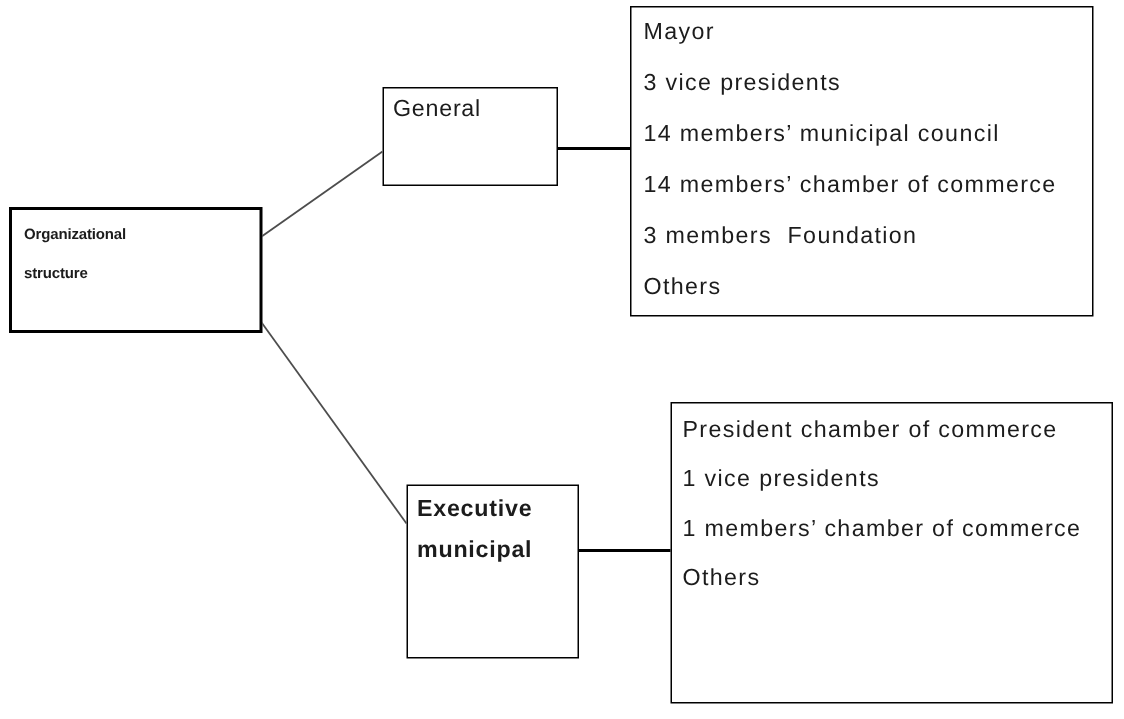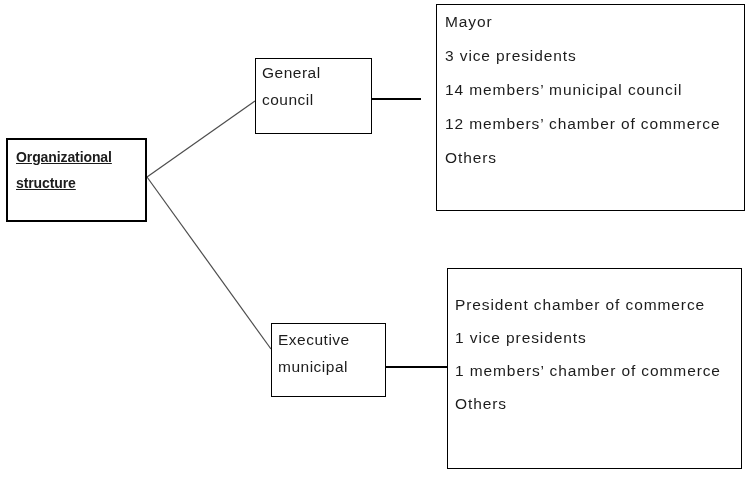--- a/index.html
+++ b/index.html
@@ -39,69 +39,69 @@
   }
   .box {
     position: absolute;
     box-sizing: border-box;
     background: var(--background);
     color: var(--text);
   }
   .root-box {
     left: 6px;
     top: 138px;
-    width: 141px;
+    width: 169px;
     height: 84px;
     border: 2px solid var(--border);
     padding: 4px 4px 0 8px;
-    font-size: 14px;
+    font-size: 10px;
     font-weight: bold;
     line-height: 26px;
     letter-spacing: -0.1px;
-    text-decoration: underline;
   }
   .node-box {
     border: 1.5px solid var(--border);
     font-size: 15.5px;
     line-height: 27px;
     letter-spacing: 0.5px;
   }
   .gc-box {
     left: 255px;
     top: 58px;
     width: 117px;
-    height: 76px;
+    height: 66px;
     padding: 0 2px 0 6px;
   }
   .ec-box {
     left: 271px;
     top: 323px;
     width: 115px;
-    height: 74px;
+    height: 116px;
     padding: 2px 2px 0 6px;
+    font-weight: bold;
   }
   .members-box {
     border: 1.5px solid var(--border);
     font-size: 15.5px;
     letter-spacing: 0.9px;
   }
   .gc-members {
-    left: 436px;
+    left: 420px;
     top: 4px;
     width: 309px;
     height: 207px;
     padding: 0 4px 0 8px;
   }
   .gc-members .member { line-height: 34px; }
   .ec-members {
     left: 447px;
     top: 268px;
     width: 295px;
     height: 201px;
-    padding: 19px 4px 0 7px;
+    padding: 1px 4px 0 7px;
   }
   .ec-members .member { line-height: 33px; }
   .member {
     white-space: pre-wrap;
   }
 </style>
 </head>
 <body>
 
 <div class="canvas">
@@ -113,33 +113,33 @@
     <line class="horiz" x1="385" y1="367" x2="448" y2="367"></line>
   </svg>
 
   <div class="box root-box">
     <div>Organizational</div>
     <div>structure</div>
   </div>
 
   <div class="box node-box gc-box">
     <div>General</div>
-    <div>council</div>
   </div>
 
   <div class="box node-box ec-box">
     <div>Executive</div>
     <div>municipal</div>
   </div>
 
   <div class="box members-box gc-members">
     <div class="member">Mayor</div>
     <div class="member">3 vice presidents</div>
     <div class="member">14 members’ municipal council</div>
-    <div class="member">12 members’ chamber of commerce</div>
+    <div class="member">14 members’ chamber of commerce</div>
+    <div class="member">3 members  Foundation</div>
     <div class="member">Others</div>
   </div>
 
   <div class="box members-box ec-members">
     <div class="member">President chamber of commerce</div>
     <div class="member">1 vice presidents</div>
     <div class="member">1 members’ chamber of commerce</div>
     <div class="member">Others</div>
   </div>
 

